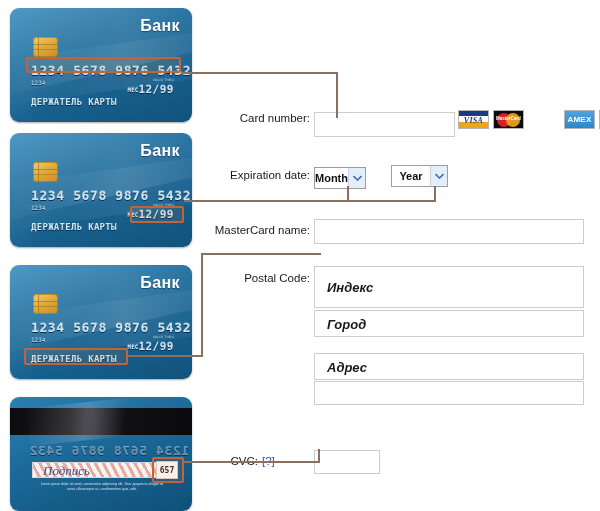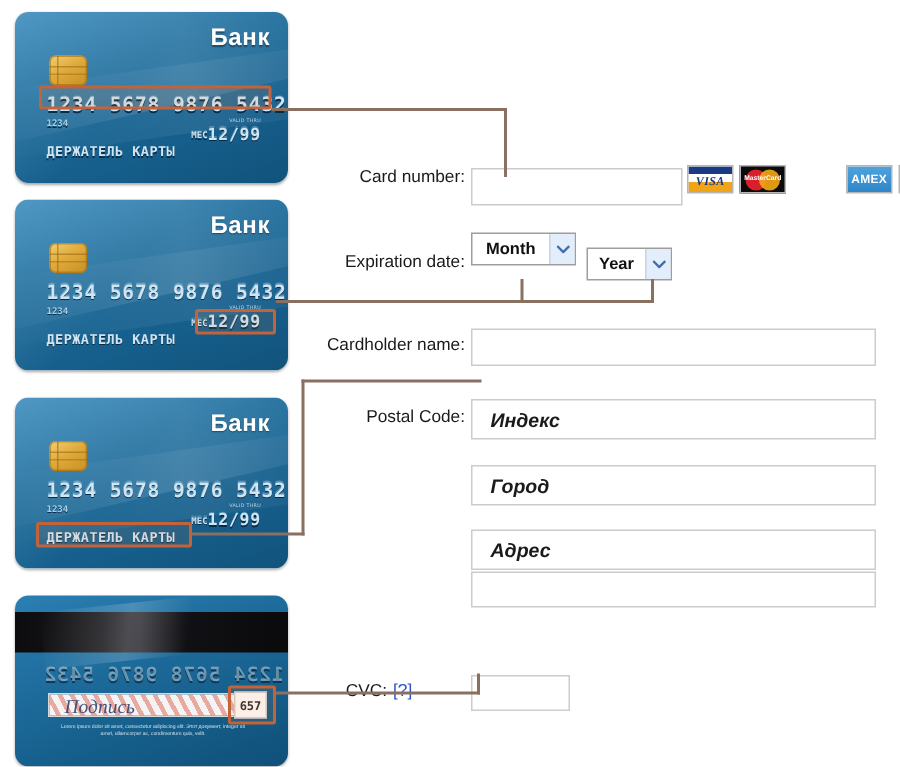--- a/index.html
+++ b/index.html
@@ -405,44 +405,44 @@
     </div>
     <div class="brand brand-amex">
       <div class="txt">AMEX</div>
     </div>
     <div class="brand brand-disc">
       <div class="txt">DISCOVER</div>
     </div>
   </div>
 
   <div class="form-label" style="left:150px; top:169px; width:160px;">Expiration date:</div>
-  <div class="select" style="left:314px; top:155px; width:70px;align-items:center;">
+  <div class="select" style="left:314px; top:167px; width:52px;align-items:center;">
     <div class="sl-label">Month</div>
     <div class="arrow">
       <svg width="9" height="6" viewBox="0 0 9 6">
           <path d="M0.5 1 L4.5 5 L8.5 1" fill="none" stroke="#3f6ea8" stroke-width="1.6"></path>
         </svg>
     </div>
   </div>
   <div class="select" style="left:391px; top:165px; width:57px;">
     <div class="sl-label">Year</div>
     <div class="arrow">
       <svg width="9" height="6" viewBox="0 0 9 6">
           <path d="M0.5 1 L4.5 5 L8.5 1" fill="none" stroke="#3f6ea8" stroke-width="1.6"></path>
         </svg>
     </div>
   </div>
 
-  <div class="form-label" style="left:150px; top:224px; width:160px;">Cardholder name:</div>
+  <div class="form-label" style="left:150px; top:224px; width:160px;">MasterCard name:</div>
   <div class="field" style="left:314px; top:219px; width:270px; height:25px;">
     <div class="val"></div>
   </div>
 
   <div class="form-label" style="left:150px; top:272px; width:160px;">Postal Code:</div>
-  <div class="field" style="left:314px; top:266px; width:270px; height:27px;">
+  <div class="field" style="left:314px; top:266px; width:270px; height:42px;">
     <div class="val">Индекс</div>
   </div>
 
   <div class="field" style="left:314px; top:310px; width:270px; height:27px;">
     <div class="val">Город</div>
   </div>
 
   <div class="field" style="left:314px; top:353px; width:270px; height:27px;">
     <div class="val">Адрес</div>
   </div>

